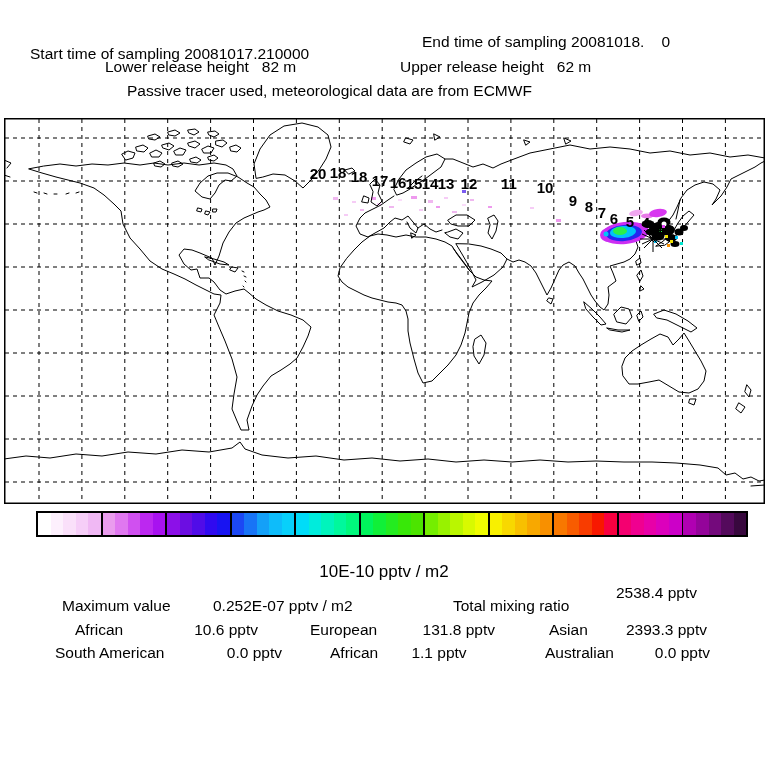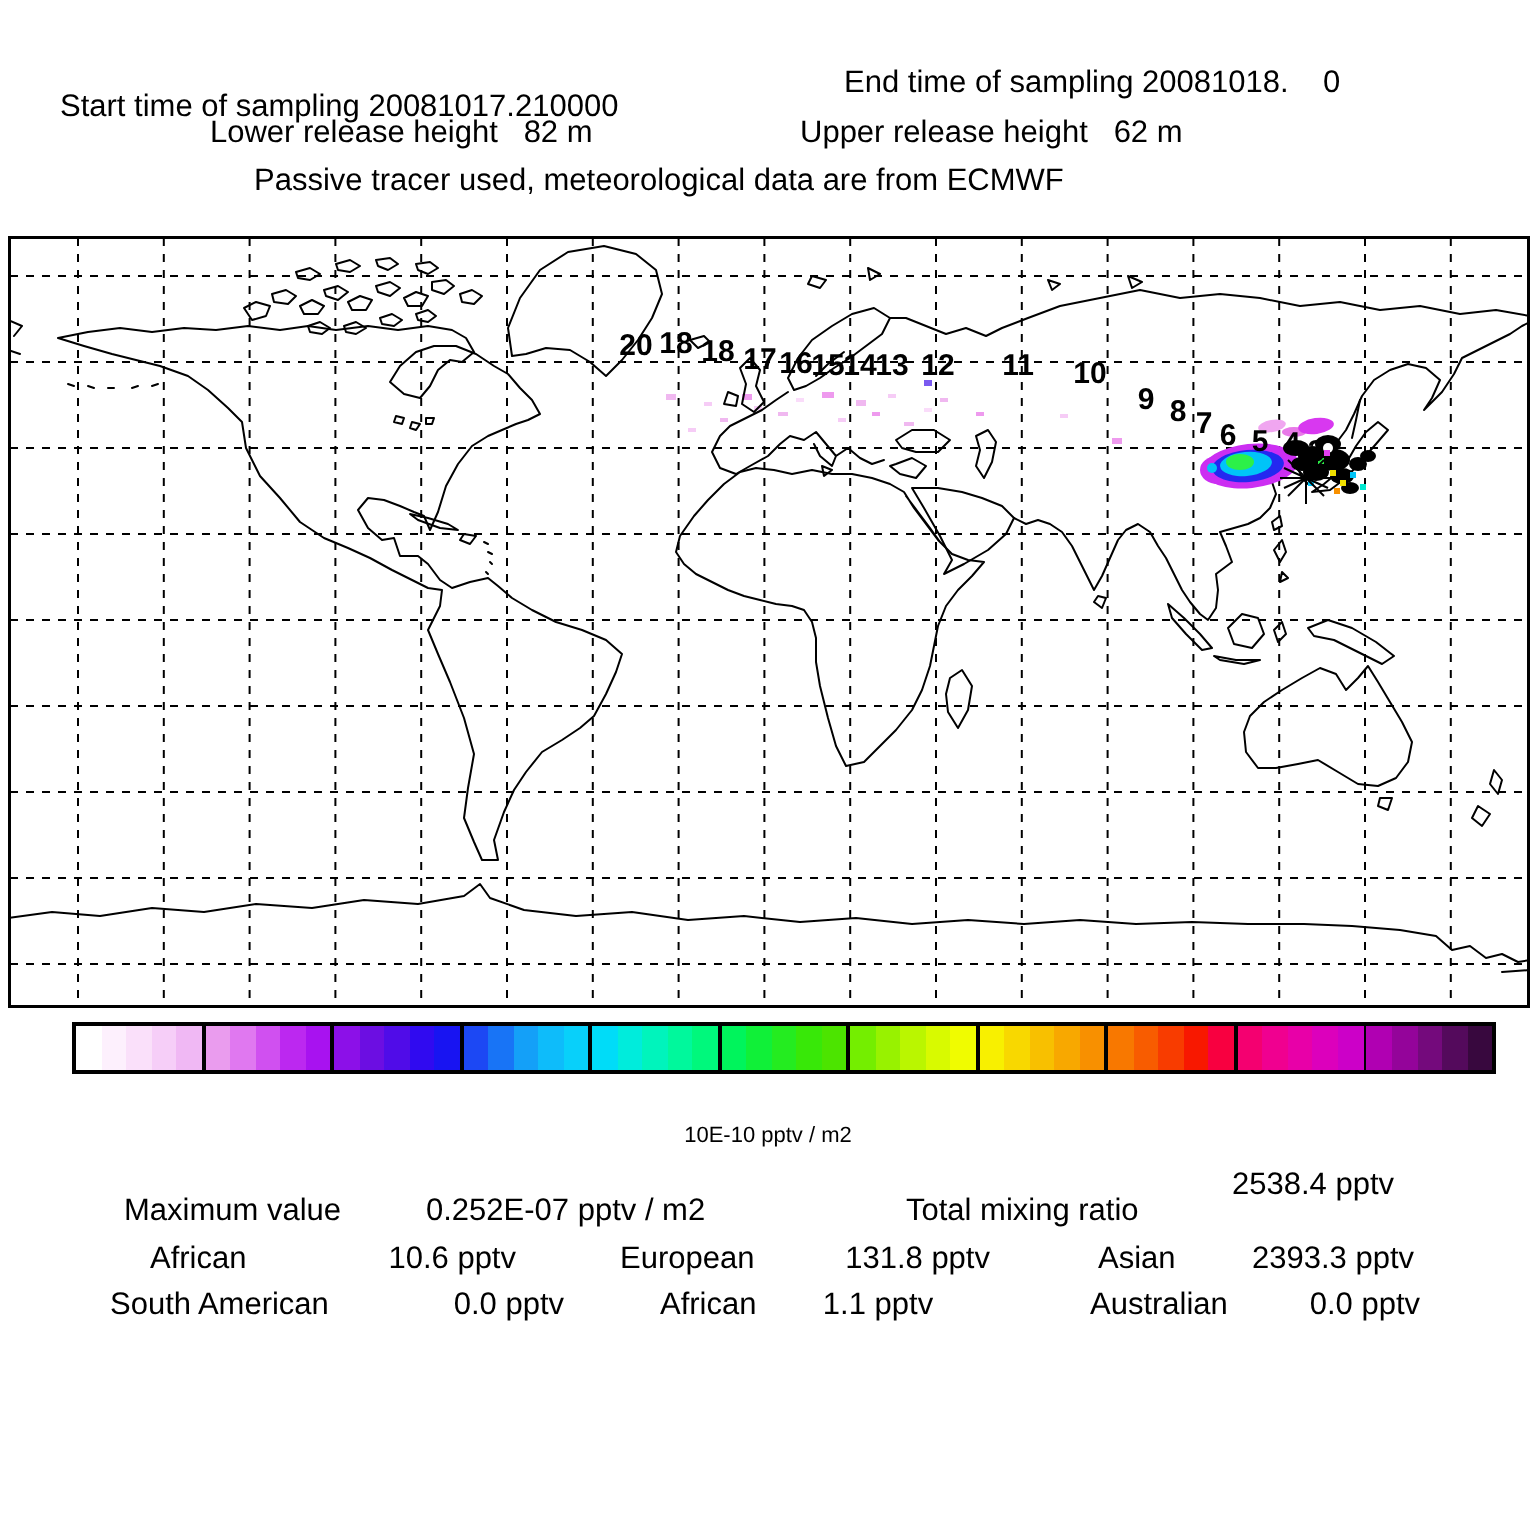--- a/index.html
+++ b/index.html
@@ -14,21 +14,21 @@
   #tracer-info{left:127px;top:82px;}
   .map{position:absolute;left:4px;top:118px;width:761px;height:386px;}
   .map svg{position:absolute;left:0;top:0;}
   .traj-label{position:absolute;font-size:15px;font-weight:bold;transform:translate(-50%,-50%);white-space:nowrap;}
   .cbar{position:absolute;left:36px;top:511px;width:708px;height:22px;border:2px solid #000;display:flex;}
   .cb-seg{flex:1;display:flex;border-right:2px solid #000;}
   .cb-seg:last-child{border-right:none;}
   .cb-cell{flex:1;}
   .cbar-ticks{position:absolute;left:0;top:538px;width:768px;height:18px;}
   .cb-tick{position:absolute;font-size:15px;font-weight:bold;transform:translateX(-50%);white-space:nowrap;}
-  .cbar-unit{position:absolute;left:0;top:562px;width:768px;text-align:center;font-size:11px;}
+  .cbar-unit{position:absolute;left:0;top:562px;width:768px;text-align:center;font-size:17px;}
   .stat{position:absolute;white-space:pre;font-size:15.5px;}
   #max-label{left:62px;top:597px;}
   #max-value{left:213px;top:597px;}
   #total-label{left:437px;top:597px;margin-left:16px;}
   #total-value{left:616px;top:584px;}
   #r2l1{left:75px;top:621px;} #r2v1{left:168px;top:621px;width:90px;text-align:right;}
   #r2l2{left:310px;top:621px;} #r2v2{left:405px;top:621px;width:90px;text-align:right;}
   #r2l3{left:549px;top:621px;} #r2v3{left:607px;top:621px;width:100px;text-align:right;}
   #r3l1{left:55px;top:644px;} #r3v1{left:196px;top:644px;width:86px;text-align:right;}
   #r3l2{left:330px;top:644px;} #r3v2{left:396px;top:644px;width:86px;text-align:center;}

